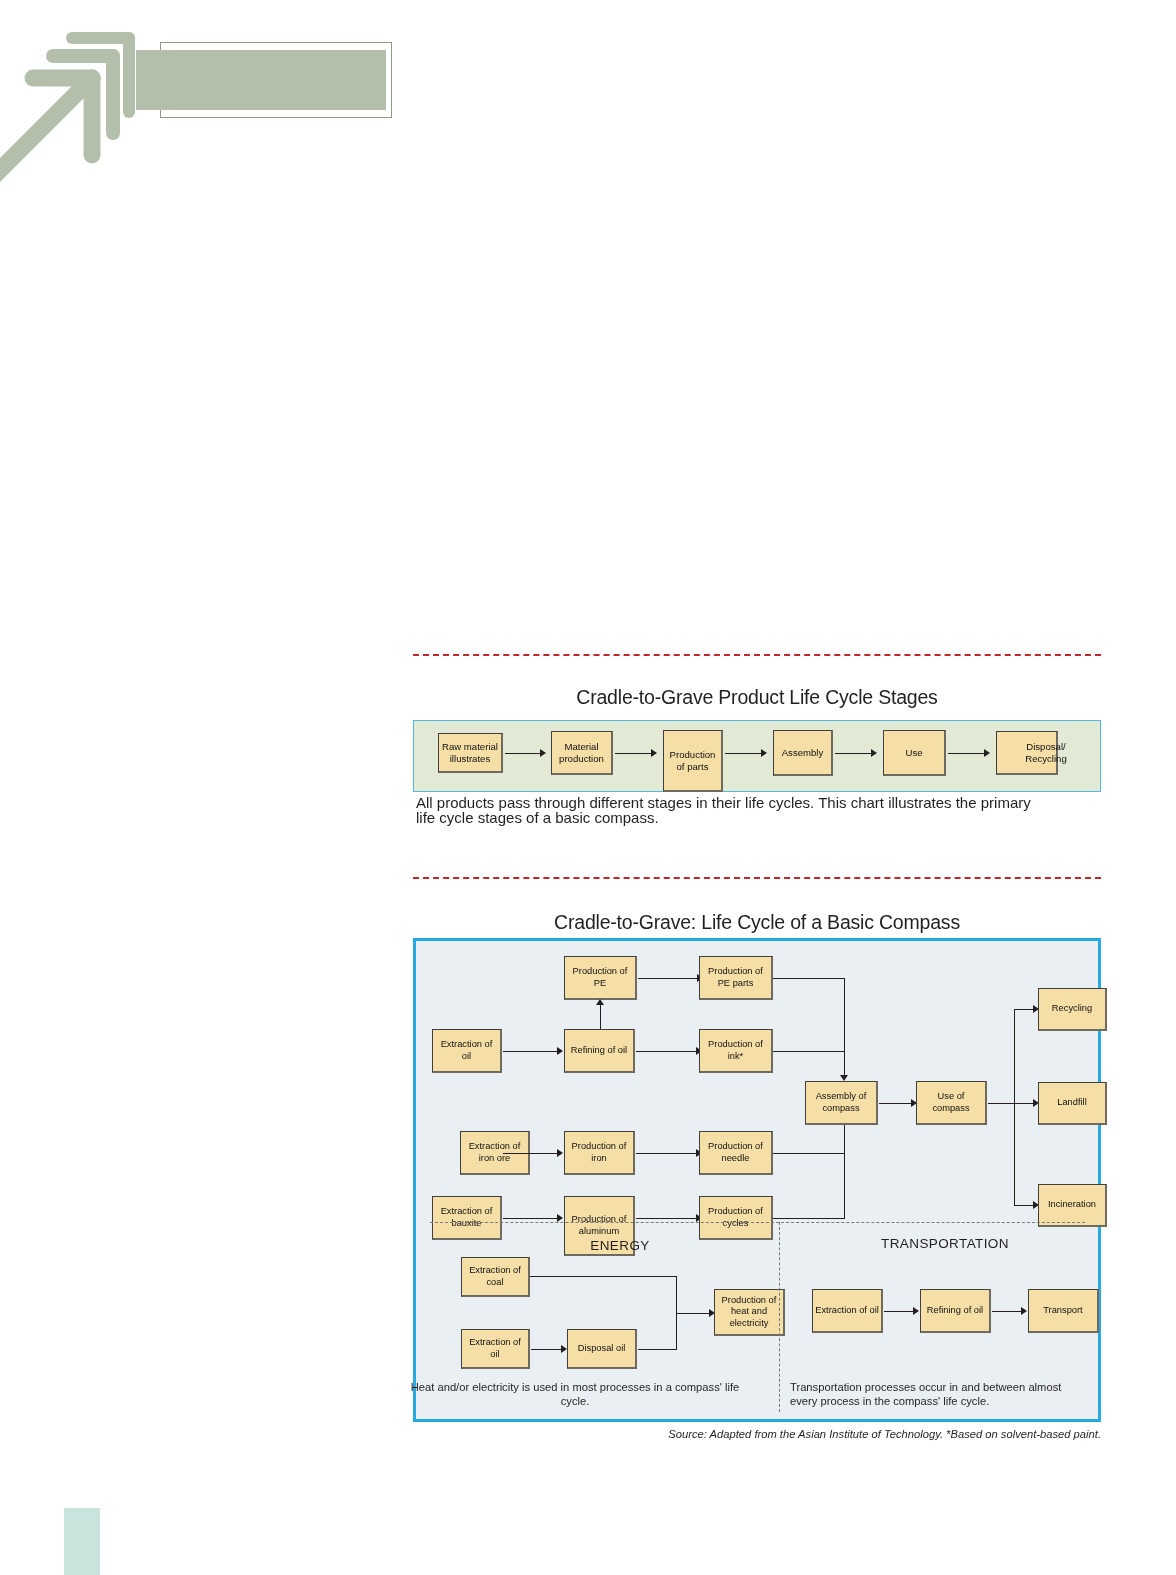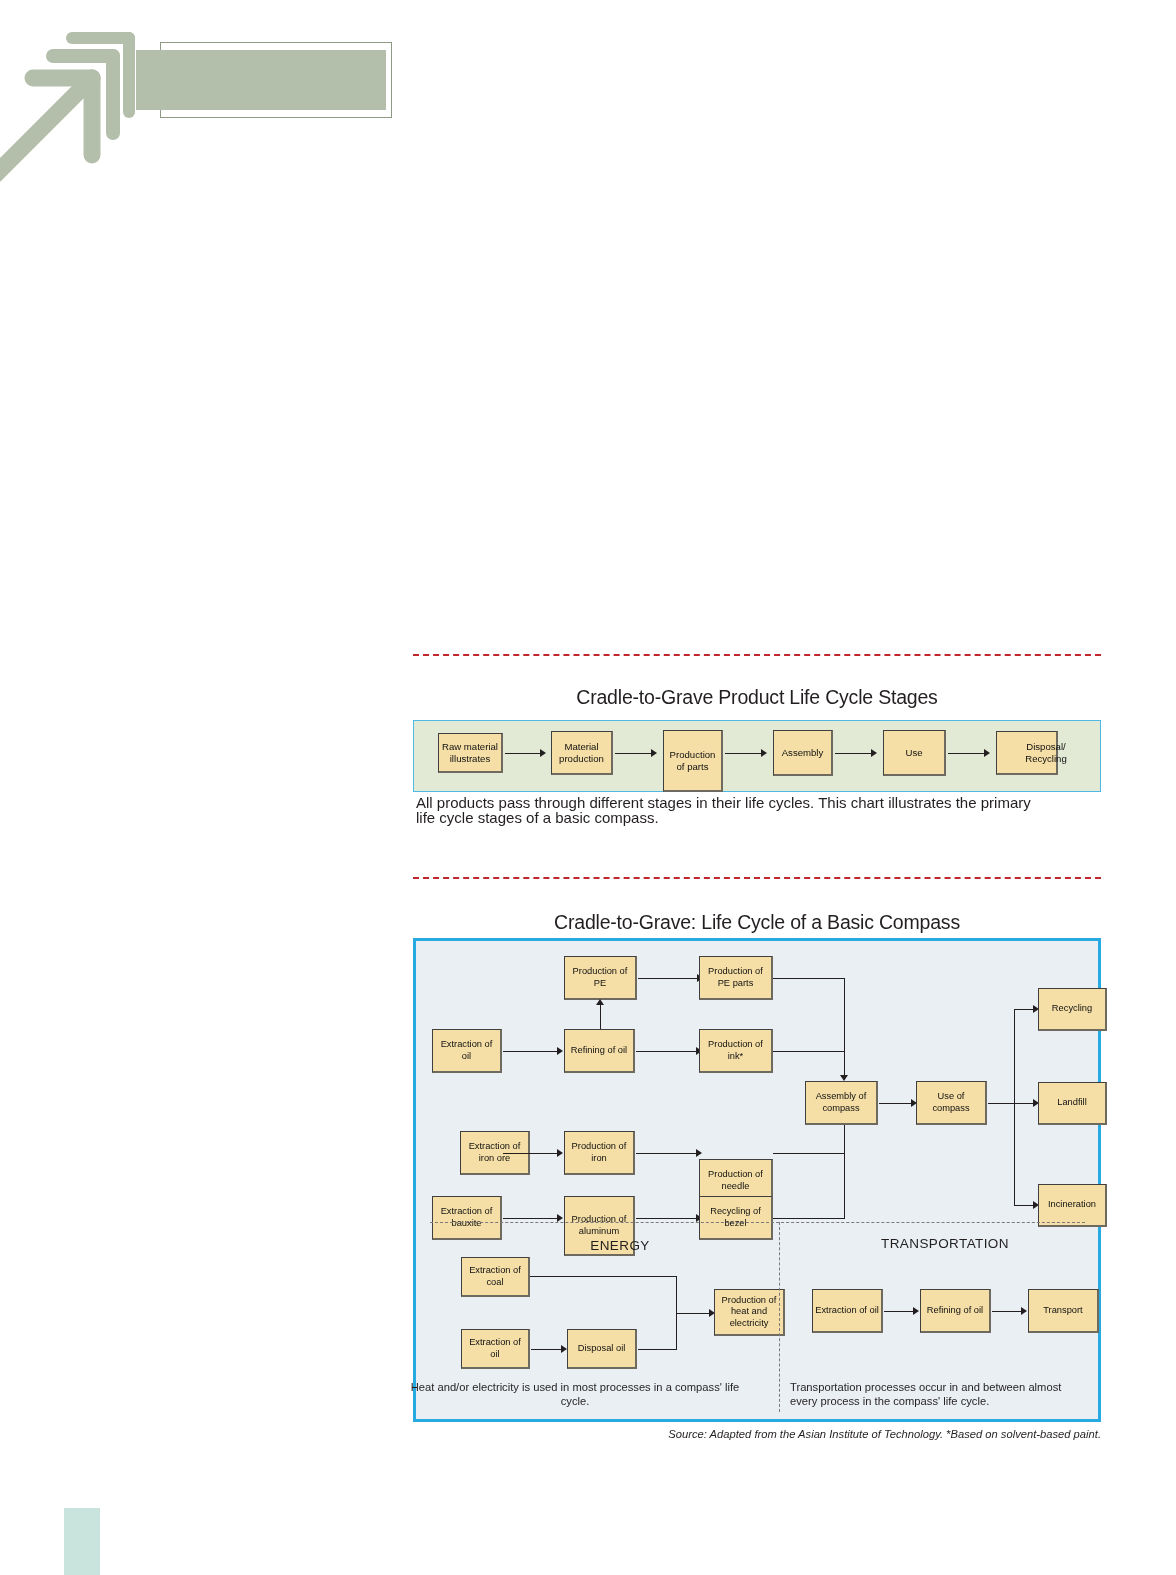--- a/index.html
+++ b/index.html
@@ -181,29 +181,29 @@
   <div class="hline" style="left:220px;top:110px;width:62px;"></div>
   <div class="arrow-r" style="left:280px;top:106px;"></div>
   <div class="pbox" style="left:283px;top:88px;width:74px;height:44px;">Production of ink*</div>
 
   <div class="pbox" style="left:16px;top:190px;width:70px;height:44px;margin-left:28px;">Extraction of iron ore</div>
   <div class="hline" style="left:87px;top:212px;width:56px;"></div>
   <div class="arrow-r" style="left:141px;top:208px;"></div>
   <div class="pbox" style="left:148px;top:190px;width:71px;height:44px;">Production of iron</div>
   <div class="hline" style="left:220px;top:212px;width:62px;"></div>
   <div class="arrow-r" style="left:280px;top:208px;"></div>
-  <div class="pbox" style="left:283px;top:190px;width:74px;height:44px;margin-top:28px;">Production of needle</div>
+  <div class="pbox" style="left:283px;top:190px;width:74px;height:44px;">Production of needle</div>
 
   <div class="pbox" style="left:16px;top:255px;width:70px;height:44px;">Extraction of bauxite</div>
   <div class="hline" style="left:87px;top:277px;width:56px;"></div>
   <div class="arrow-r" style="left:141px;top:273px;"></div>
   <div class="pbox" style="left:148px;top:255px;width:71px;height:60px;">Production of aluminum</div>
   <div class="hline" style="left:220px;top:277px;width:62px;"></div>
   <div class="arrow-r" style="left:280px;top:273px;"></div>
-  <div class="pbox" style="left:283px;top:255px;width:74px;height:44px;">Recycling of bezel</div>
+  <div class="pbox" style="left:283px;top:255px;width:74px;height:44px;">Production of cycles</div>
 
   <div class="hline" style="left:357px;top:37px;width:72px;"></div>
   <div class="hline" style="left:357px;top:110px;width:72px;"></div>
   <div class="vline" style="left:428px;top:37px;height:100px;"></div>
   <div class="arrow-d" style="left:424px;top:134px;"></div>
 
   <div class="hline" style="left:357px;top:212px;width:72px;"></div>
   <div class="hline" style="left:357px;top:277px;width:72px;"></div>
   <div class="vline" style="left:428px;top:178px;height:100px;"></div>
   <div class="arrow-u" style="left:424px;top:172px;"></div>

